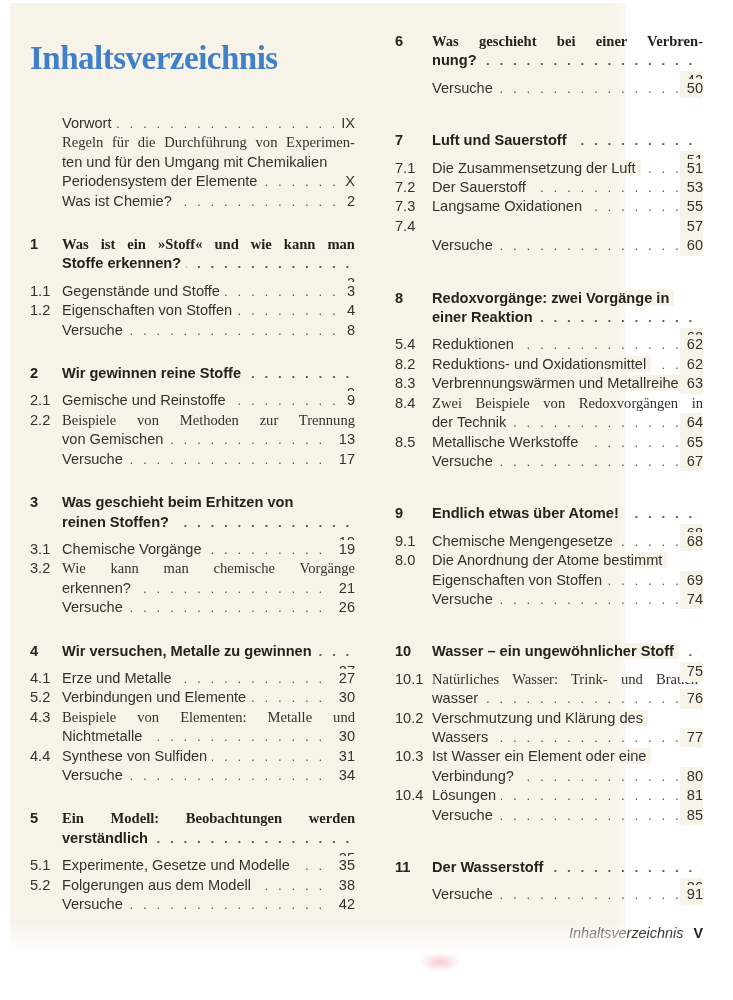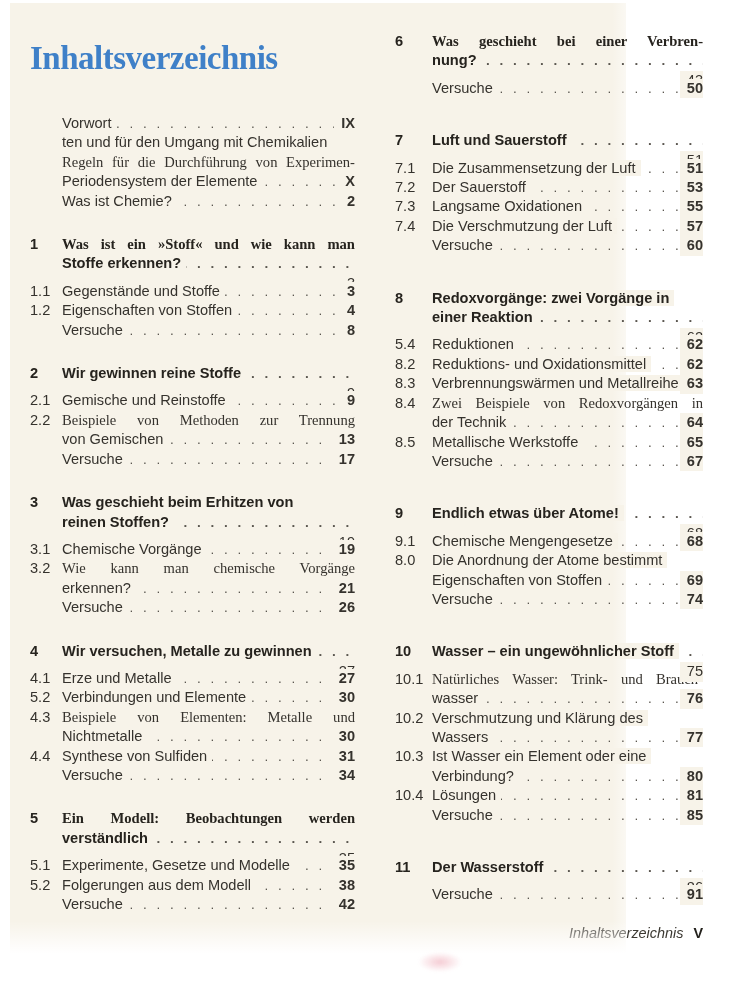--- a/index.html
+++ b/index.html
@@ -72,21 +72,21 @@
     position:absolute;left:0;right:0;top:0;bottom:0;
     overflow:hidden;white-space:nowrap;
     z-index:0;color:var(--dot);
     letter-spacing:3px;
     font-size:13.5px;line-height:19.4px;
   }
   .line .page-num{
     position:absolute;right:0;top:0;z-index:2;
     background:var(--paper);
     padding-left:7px;
-    font-weight:700;color:var(--ink);
+    font-weight:400;color:var(--ink);
   }
   .chapter{margin-top:24px;}
   .col-right .chapter{margin-top:33px;}
   .col-right .chapter:first-child{margin-top:0;}
   .heading-row{margin-bottom:8px;}
   .heading-row .num,
   .heading-row .line{font-weight:700;color:var(--heading-ink);}
   .heading-row .line .page-num{font-weight:400;color:var(--ink);margin-top:20px;}
   .footer{
     position:absolute;left:385px;top:921px;width:308px;
@@ -112,24 +112,24 @@
     <div class="fm">
         <div class="row">
           <span class="num"></span>
           <div class="entry">
             <div class="line"><span class="t">Vorwort</span><span class="dots" aria-hidden="true">. . . . . . . . . . . . . . . . . . . . . . . . . . . . . . . . . . . . . . . . . . . . . . . . . . . . . . . . . . . . . . . . . . . . . . </span><span class="page-num">IX</span></div>
           </div>
         </div>
         <div class="row">
           <span class="num"></span>
           <div class="entry">
-            <div class="line"><span class="t">ten und für den Umgang mit Chemikalien</span></div>
             <div class="line stretch">
               <span class="t">Regeln für die Durchführung von Experimen-</span>
             </div>
+            <div class="line"><span class="t">ten und für den Umgang mit Chemikalien</span></div>
           </div>
         </div>
         <div class="row">
           <span class="num"></span>
           <div class="entry">
             <div class="line"><span class="t">Periodensystem der Elemente</span><span class="dots" aria-hidden="true">. . . . . . . . . . . . . . . . . . . . . . . . . . . . . . . . . . . . . . . . . . . . . . . . . . . . . . . . . . . . . . . . . . . . . . </span><span class="page-num">X</span></div>
           </div>
         </div>
         <div class="row">
           <span class="num"></span>
@@ -340,21 +340,21 @@
           </div>
           <div class="row">
             <span class="num">7.3</span>
             <div class="entry">
               <div class="line"><span class="t">Langsame Oxidationen</span><span class="dots" aria-hidden="true">. . . . . . . . . . . . . . . . . . . . . . . . . . . . . . . . . . . . . . . . . . . . . . . . . . . . . . . . . . . . . . . . . . . . . . </span><span class="page-num">55</span></div>
             </div>
           </div>
           <div class="row">
             <span class="num">7.4</span>
             <div class="entry">
-              <div class="line"><span class="t">Die Verschmutzung der Luft</span><span class="dots" aria-hidden="true">. . . . . . . . . . . . . . . . . . . . . . . . . . . . . . . . . . . . . . . . . . . . . . . . . . . . . . . . . . . . . . . . . . . . . . </span><span class="page-num">57</span></div>
+              <div class="line"><span class="dots" aria-hidden="true">. . . . . . . . . . . . . . . . . . . . . . . . . . . . . . . . . . . . . . . . . . . . . . . . . . . . . . . . . . . . . . . . . . . . . . </span><span class="page-num">57</span></div>
             </div>
           </div>
           <div class="row">
             <span class="num"></span>
             <div class="entry">
               <div class="line"><span class="t">Versuche</span><span class="dots" aria-hidden="true">. . . . . . . . . . . . . . . . . . . . . . . . . . . . . . . . . . . . . . . . . . . . . . . . . . . . . . . . . . . . . . . . . . . . . . </span><span class="page-num">60</span></div>
             </div>
           </div>
         </div>
         <div class="chapter">

